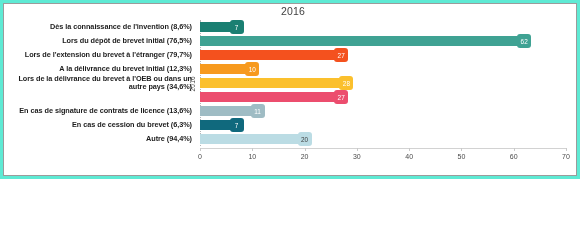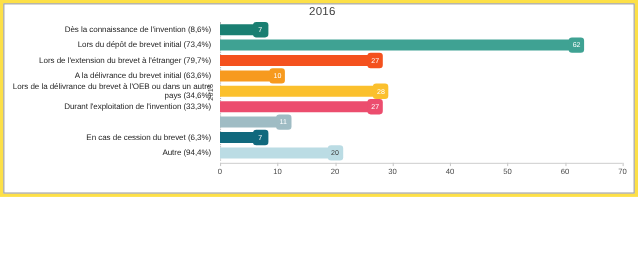--- a/index.html
+++ b/index.html
@@ -8,21 +8,21 @@
     background: #ffffff;
   }
   body {
     font-family: "Liberation Sans", sans-serif;
   }
 
   #screenshot {
     position: relative;
     width: 580px;
     height: 179px;
-    background: #fde047;
+    background: #5eead4;
     box-sizing: border-box;
     overflow: hidden;
   }
 
   
   .figure-frame {
     position: absolute;
     left: 3px;
     top: 3px;
     width: 574px;
@@ -77,21 +77,21 @@
     top: 0;
     width: 182px;
     height: 126px;
   }
   .cat-label {
     position: absolute;
     right: 0;
     width: 100%;
     text-align: right;
     font-size: 7.3px;
-    font-weight: normal;
+    font-weight: bold;
     color: #1c1c1c;
     line-height: 8.6px;
     letter-spacing: -0.05px;
   }
 
   
   .axis-area {
     position: absolute;
     left: 192px;
     top: 0;
@@ -180,25 +180,25 @@
   <div class="chart-title">
     <span class="chart-title-inner">2016</span>
   </div>
 
   <div class="plot-wrap">
 
     <div class="ylabel">2016</div>
 
     <div class="cat-labels" id="cat-labels">
         <div class="cat-label" style="top: 2.5px;">Dès la connaissance de l'invention (8,6%)</div>
-        <div class="cat-label" style="top: 16.5px;">Lors du dépôt de brevet initial (73,4%)</div>
+        <div class="cat-label" style="top: 16.5px;">Lors du dépôt de brevet initial (76,5%)</div>
         <div class="cat-label" style="top: 30.5px;">Lors de l'extension du brevet à l'étranger (79,7%)</div>
-        <div class="cat-label" style="top: 44.5px;">A la délivrance du brevet initial (63,6%)</div>
+        <div class="cat-label" style="top: 44.5px;">A la délivrance du brevet initial (12,3%)</div>
         <div class="cat-label" style="top: 54.5px;">Lors de la délivrance du brevet à l'OEB ou dans un autre pays (34,6%)</div>
-        <div class="cat-label" style="top: 72.5px;">Durant l'exploitation de l'invention (33,3%)</div>
+        <div class="cat-label" style="top: 86.5px;">En cas de signature de contrats de licence (13,6%)</div>
         <div class="cat-label" style="top: 100.5px;">En cas de cession du brevet (6,3%)</div>
         <div class="cat-label" style="top: 114.5px;">Autre (94,4%)</div>
       </div>
 
     <div class="axis-area">
       <div class="zero-line"></div>
       <div id="bars">
           <div class="bar-row" style="top: 2px; width: 366px;">
             <div class="bar" style="width: 36.6px; background: rgb(26, 127, 114);"></div>
             <div class="bar-value" style="background: rgb(26, 127, 114); left: 36.6px;">7</div>

